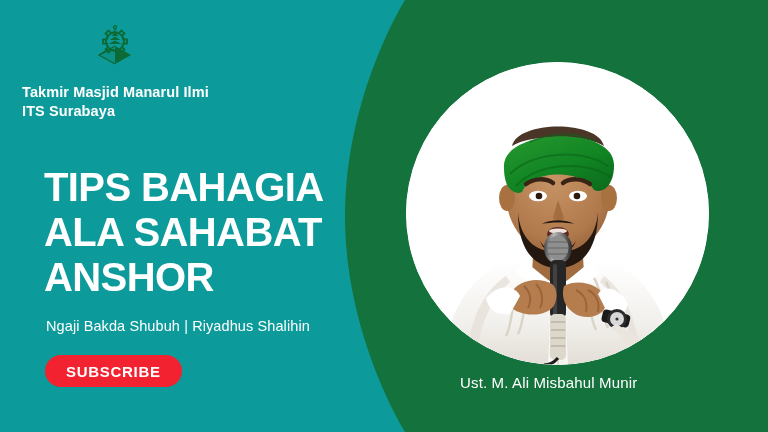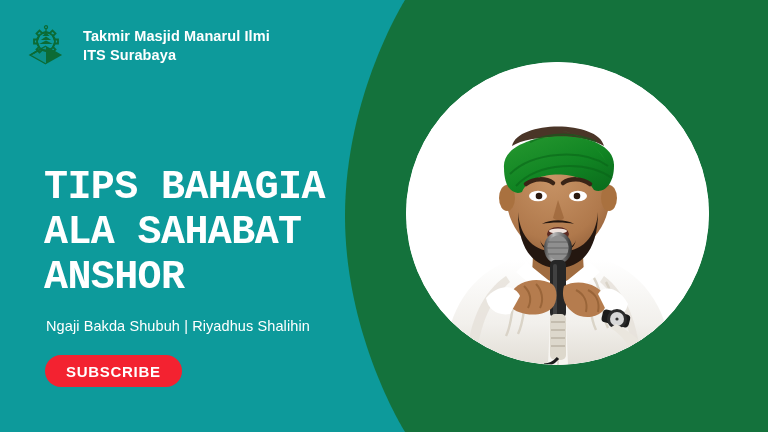--- a/index.html
+++ b/index.html
@@ -37,20 +37,21 @@
 
   
   .brand {
     position: absolute;
     left: 22px;
     top: 22px;
     display: flex;
     align-items: center;
     gap: 13px;
     z-index: 8;
+    flex-direction: column;
   }
   .brand-logo {
     width: 48px;
     height: 48px;
     flex: 0 0 48px;
     display: block;
   }
   .brand-text {
     color: #ffffff;
     font-size: 14.5px;
@@ -67,21 +68,20 @@
     top: 138px;
     z-index: 8;
     color: #ffffff;
     font-size: 40px;
     font-weight: bold;
     line-height: 1.13;
     letter-spacing: -0.6px;
     text-transform: uppercase;
     white-space: pre-line;
     max-width: 360px;
-    font-family: Liberation Mono, monospace;
   }
 
   
   .subtitle {
     position: absolute;
     left: 46px;
     top: 318px;
     z-index: 8;
     color: #ffffff;
     font-size: 14.5px;
@@ -328,14 +328,15 @@
   </div>
 
   <h1 class="headline">TIPS BAHAGIA
 ALA SAHABAT
 ANSHOR</h1>
 
   <div class="subtitle">Ngaji Bakda Shubuh | Riyadhus Shalihin</div>
 
   <button class="subscribe-btn">SUBSCRIBE</button>
 
+  <div class="speaker-name">Ust. M. Ali Misbahul Munir</div>
 
 </div>
 
 </body></html>

